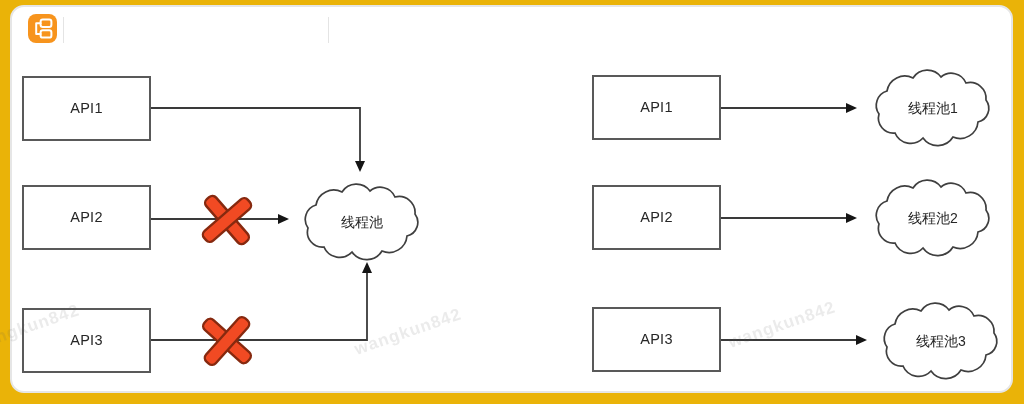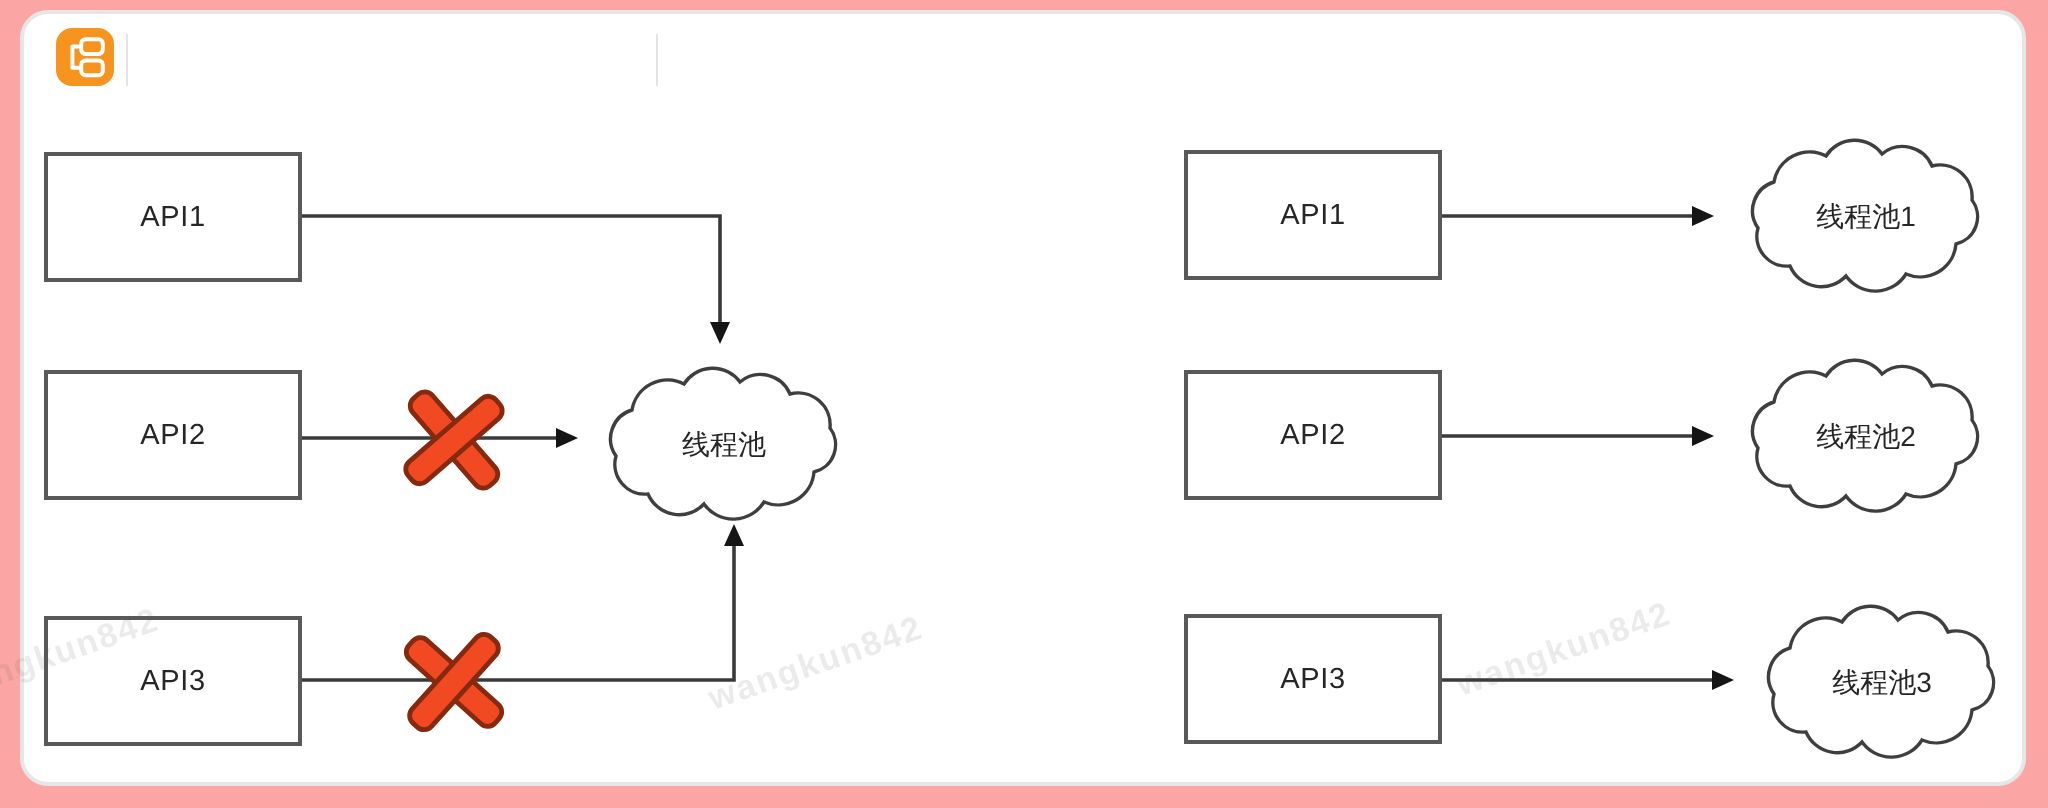--- a/index.html
+++ b/index.html
@@ -1,17 +1,17 @@
 <!DOCTYPE html>
 <html><head>
 <meta charset="utf-8">
 <style>
   html,body{margin:0;padding:0;background:#ffffff;width:1024px;height:404px;overflow:hidden;
     font-family:"Liberation Sans","DejaVu Sans",sans-serif;}
-  .stage{position:relative;width:1024px;height:404px;background:#fca5a5;}
+  .stage{position:relative;width:1024px;height:404px;background:#eab308;}
   .panel{position:absolute;left:10px;top:5px;width:1003px;height:388px;
     background:#ffffff;border:2px solid #e6e6e6;border-radius:14px;box-sizing:border-box;}
   .logo-btn{position:absolute;left:28px;top:14px;width:29px;height:29px;border-radius:8px;
     background:#f7941d;display:flex;align-items:center;justify-content:center;cursor:pointer;}
   .tb-divider{position:absolute;top:17px;width:1px;height:26px;background:#e4e4e4;}
   .tb-divider.d1{left:63px;}
   .tb-divider.d2{left:328px;}
   .diagram-svg{position:absolute;left:0;top:0;}
   .shape-box{fill:#ffffff;stroke:#595959;stroke-width:2px;}
   .shape-cloud{fill:#ffffff;stroke:#3f3f3f;stroke-width:1.7px;}

